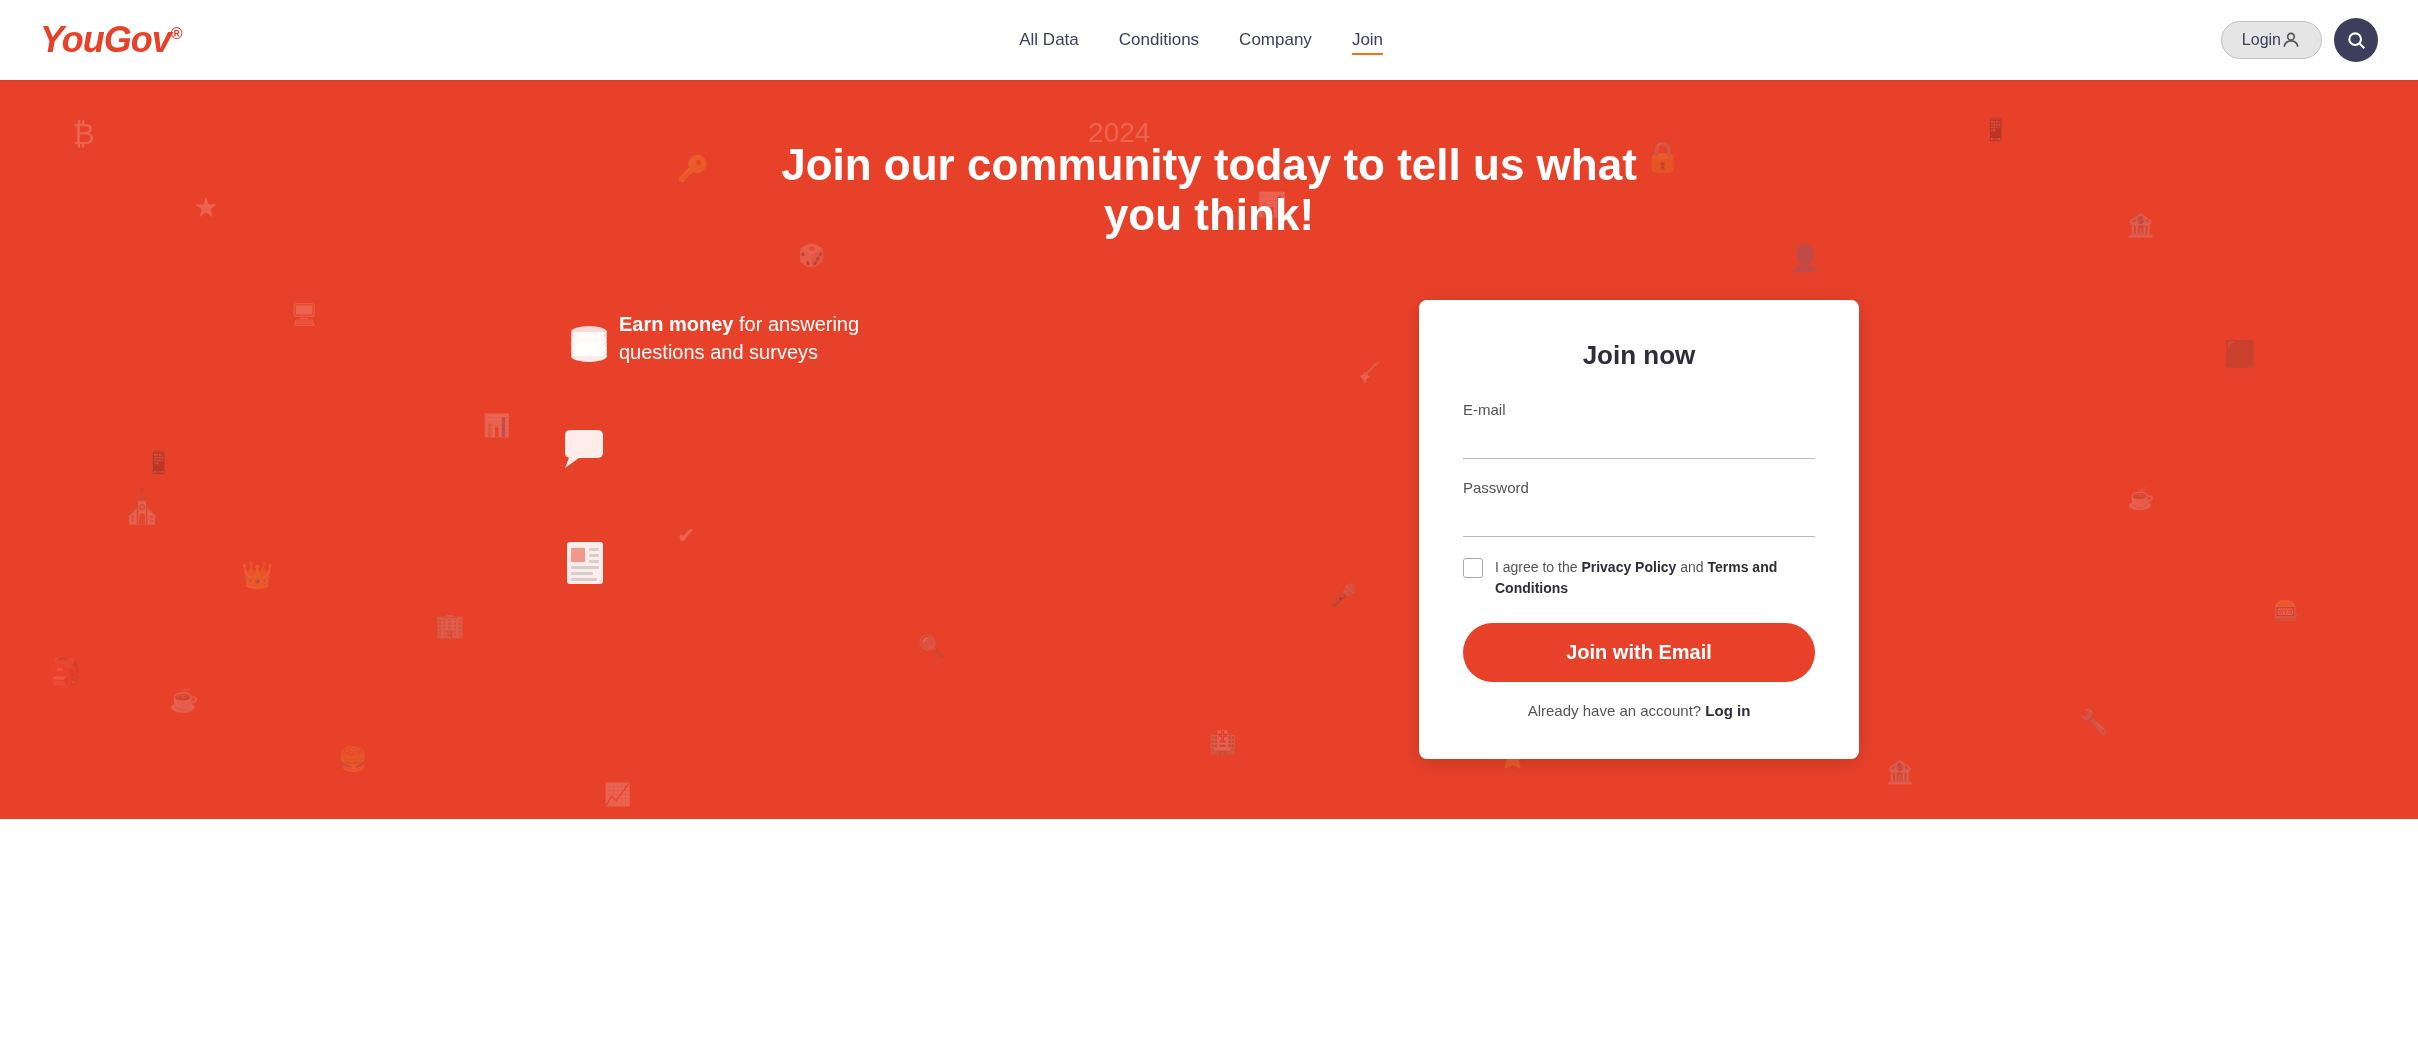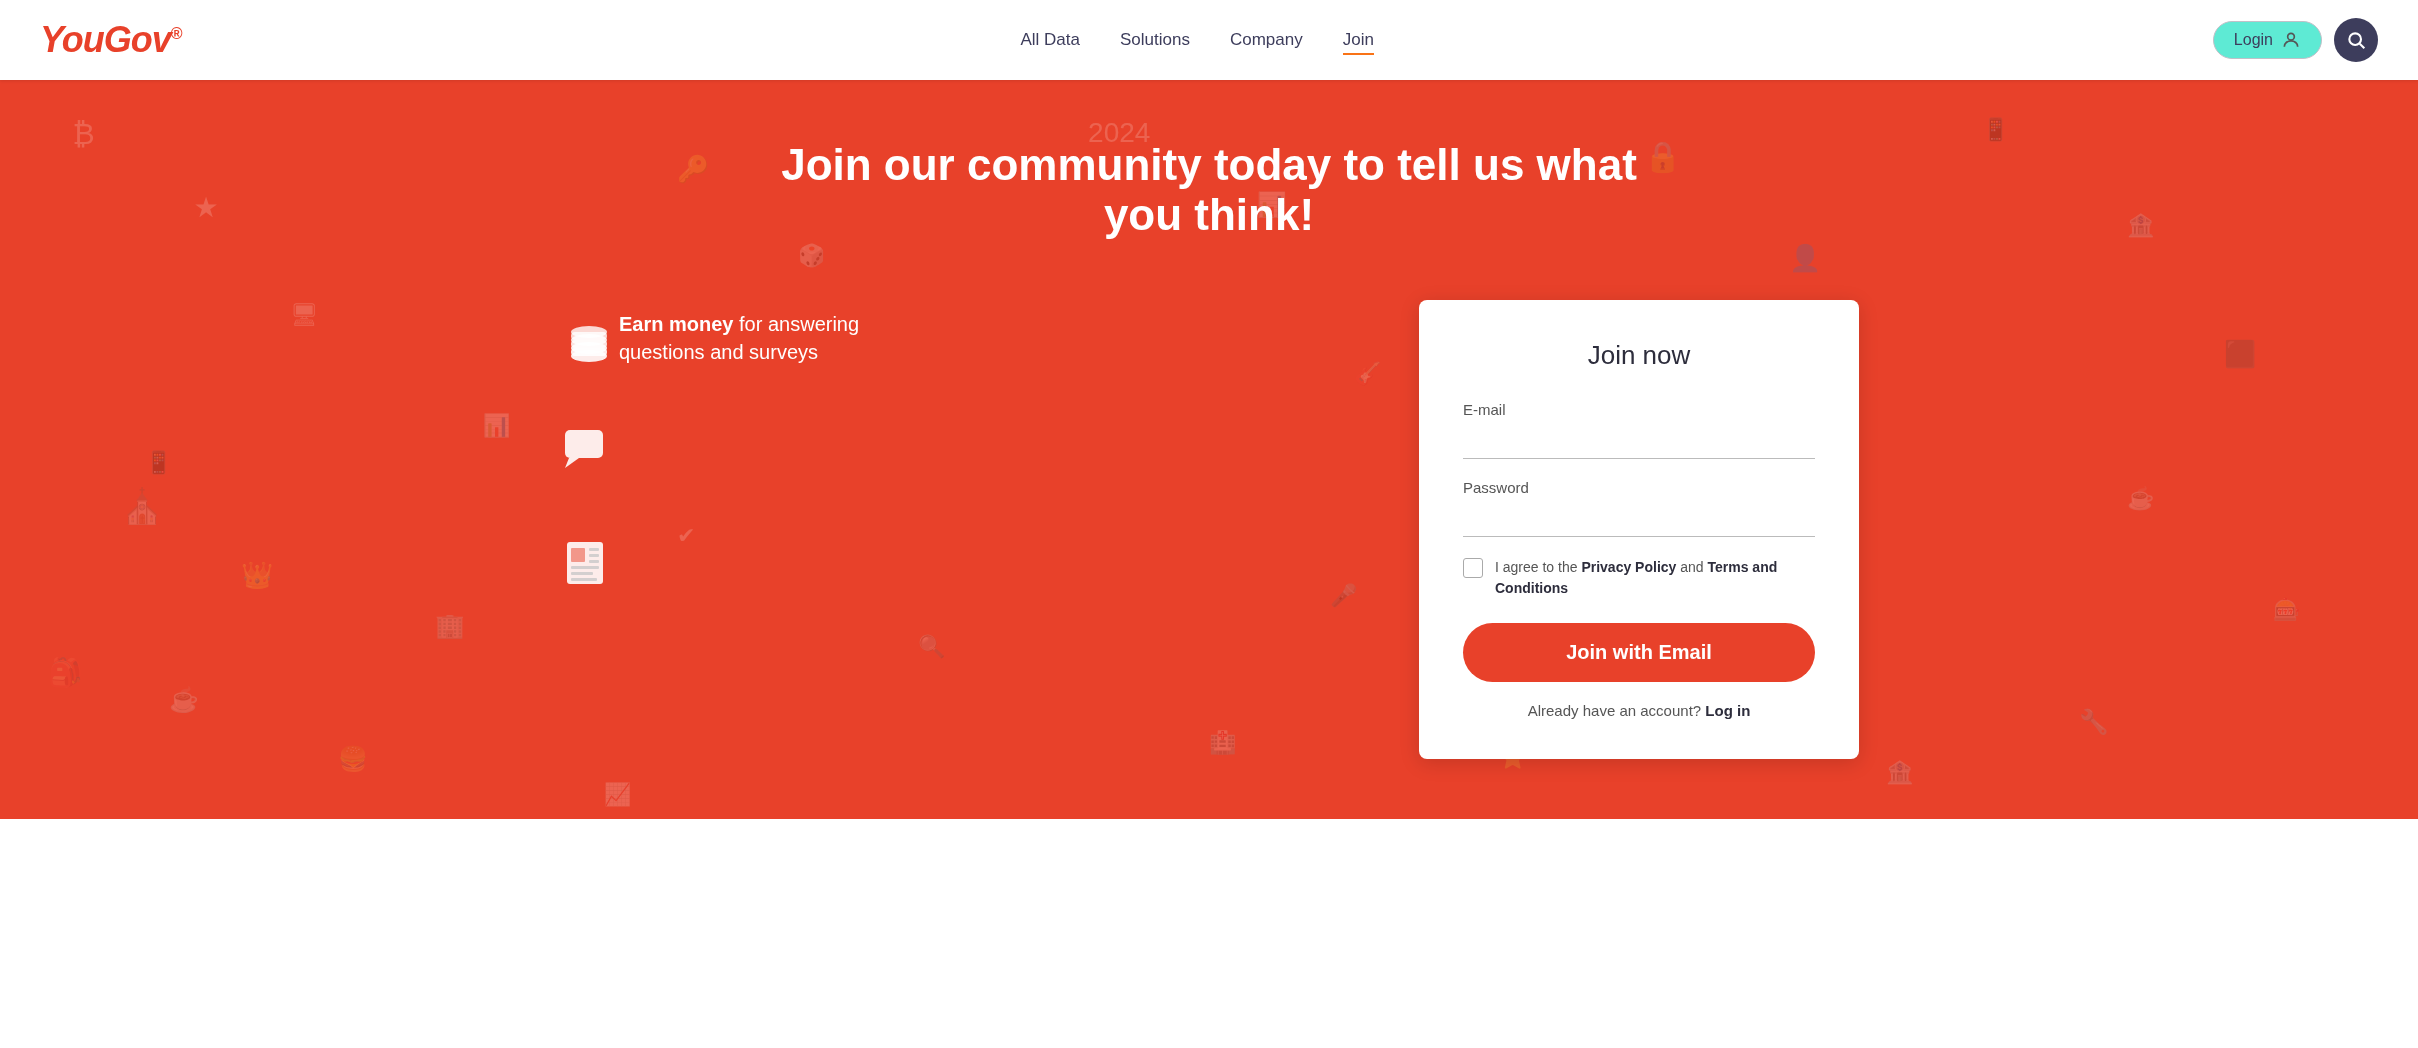--- a/index.html
+++ b/index.html
@@ -47,27 +47,26 @@
       padding-bottom: 4px;
     }
     .navbar-right {
       display: flex;
       align-items: center;
       gap: 12px;
     }
     .login-btn {
       display: flex;
       align-items: center;
-      gap: 8px;
       border: 1.5px solid #c0c0c8;
       border-radius: 24px;
       padding: 8px 20px;
       font-size: 16px;
       color: #3d3d5c;
-      background: #5eead4;
+      background: #e5e5e5;
       cursor: pointer;
     }
     .login-btn .user-icon {
       width: 20px;
       height: 20px;
       display: flex;
       align-items: center;
       justify-content: center;
     }
     .search-btn {
@@ -168,21 +167,21 @@
     .join-card {
       width: 440px;
       flex-shrink: 0;
       background: #fff;
       border-radius: 8px;
       padding: 40px 44px;
       box-shadow: 0 4px 20px rgba(0,0,0,0.15);
     }
     .join-card-title {
       font-size: 26px;
-      font-weight: 400;
+      font-weight: 700;
       color: #2d2d3c;
       text-align: center;
       margin-bottom: 30px;
     }
     .form-field {
       margin-bottom: 20px;
     }
     .form-field label {
       display: block;
       font-size: 15px;
@@ -252,21 +251,21 @@
 
 <nav class="navbar">
   <div class="navbar-logo">
     <span>YouGov</span><sup>®</sup>
   </div>
   <ul class="navbar-nav">
     <li>
       <a href="#">All Data</a>
     </li>
     <li>
-      <a href="#">Solutions</a>
+      <a href="#">Conditions</a>
     </li>
     <li>
       <a href="#">Company</a>
     </li>
     <li class="active">
       <a href="#">Join</a>
     </li>
   </ul>
   <div class="navbar-right">
     <button class="login-btn">

